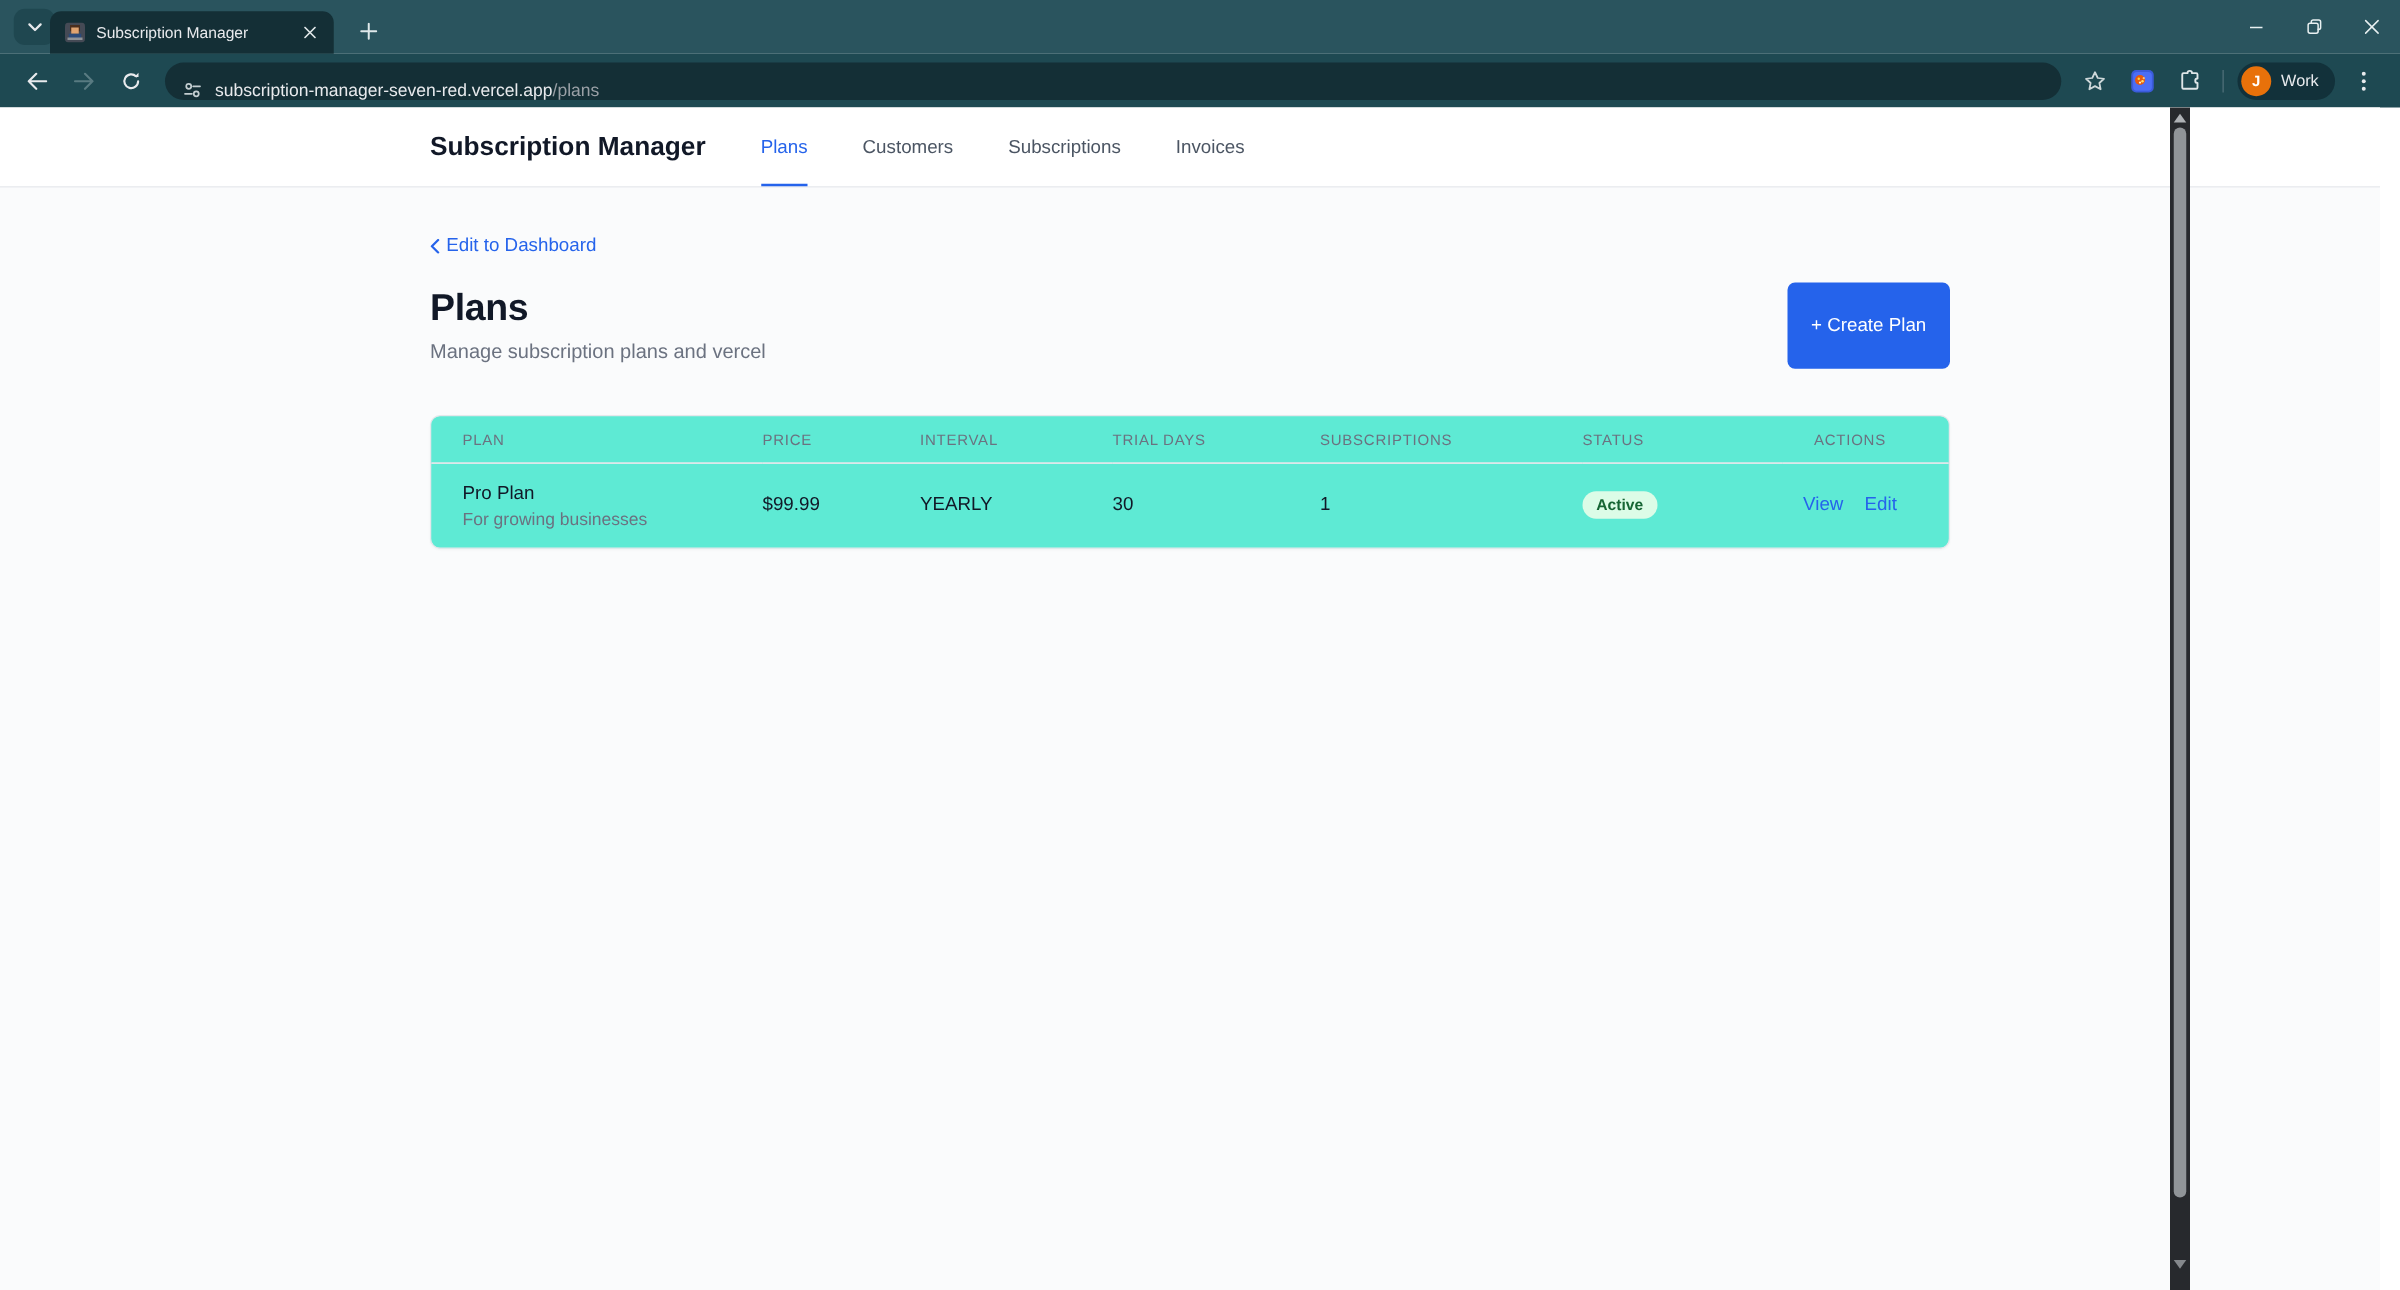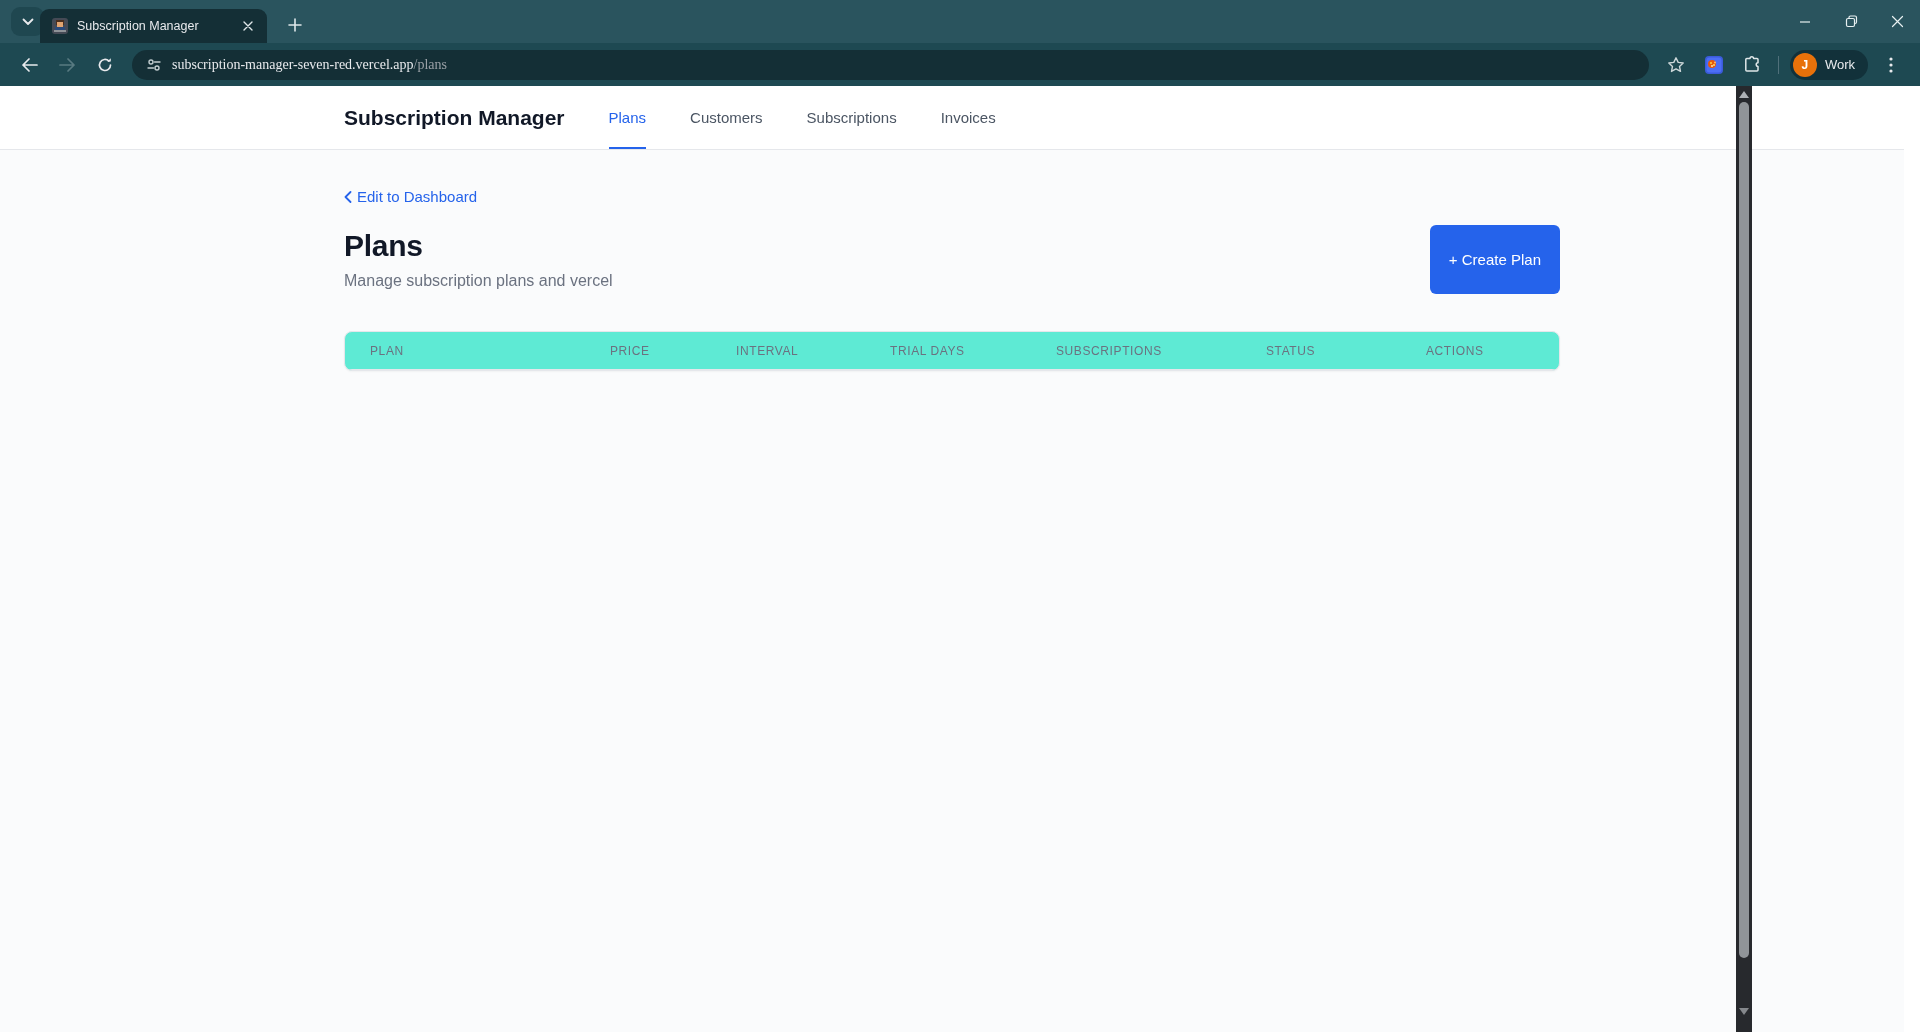--- a/index.html
+++ b/index.html
@@ -13,21 +13,21 @@
   .tab-title { flex:1; color:#e8eaed; font-size:12.5px; white-space:nowrap; overflow:hidden; margin-left:9px; }
   .tab-close { color:#dfe6e8; font-size:15px; width:18px; height:18px; border-radius:50%; display:flex; align-items:center; justify-content:center; cursor:pointer; }
   .newtab-btn { position:absolute; left:280px; top:10px; width:30px; height:30px; border-radius:8px; color:#dfe8ea; font-size:21px; font-weight:400; display:flex; align-items:center; justify-content:center; cursor:pointer; }
   .win-controls { position:absolute; right:0; top:0; height:43px; display:flex; align-items:center; }
   .win-btn { width:46px; height:43px; display:flex; align-items:center; justify-content:center; cursor:pointer; }
 
   
   .toolbar { position:absolute; top:43px; left:0; width:1920px; height:43px; background:#1e4952; display:flex; align-items:center; padding:0 10px; }
   .nav-btn { width:32px; height:32px; border-radius:50%; display:flex; align-items:center; justify-content:center; margin:0 3px; cursor:pointer; }
   .nav-btn.disabled { opacity:.45; }
-  .omnibox { flex:1; height:30px; margin:0 8px 0 8px; background:#142f36; border-radius:15px; display:flex; align-items:center; padding:0 14px;font-family:Liberation Serif, serif; }
+  .omnibox { flex:1; height:30px; margin:0 8px 0 8px; background:#142f36; border-radius:15px; display:flex; align-items:flex-end; padding:0 14px; }
   .omnibox-url { color:#e8eaed; font-size:14px; margin-left:10px; white-space:nowrap; }
   .omnibox-url .path { color:#9aa0a6; }
   .tb-icon { width:28px; height:28px; display:flex; align-items:center; justify-content:center; margin:0 5px; cursor:pointer; }
   .tb-sep { width:1px; height:18px; background:#50707a; margin:0 7px; }
   .profile-chip { height:30px; background:#12313a; border-radius:15px; display:flex; align-items:center; padding:0 13px 0 3px; margin:0 4px; cursor:pointer; }
   .avatar { width:24px; height:24px; border-radius:50%; background:#e8710a; color:#fff; font-size:12px; font-weight:700; display:flex; align-items:center; justify-content:center; }
   .profile-name { color:#e8eaed; font-size:13px; margin-left:8px; font-weight:500; }
 
   
   .page { position:absolute; top:86px; left:0; width:1904px; height:946px; background:#fafbfc; overflow:hidden; }
@@ -42,21 +42,21 @@
   .back-link { display:inline-flex; align-items:center; gap:5px; color:#2563eb; font-size:15px; cursor:pointer; text-decoration:none; }
   .title-row { display:flex; justify-content:space-between; align-items:center; margin-top:18px; }
   .page-title { font-size:30px; font-weight:700; color:#111827; letter-spacing:-.3px; }
   .page-subtitle { font-size:16px; color:#6b7280; margin-top:9px; }
   .create-btn { background:#2563eb; color:#ffffff; border:none; font-size:15px; font-family:inherit; padding:26px 19px; border-radius:6px; cursor:pointer; }
 
   .card { margin-top:37px; background:#5eead4; border:1px solid #e5e7eb; border-radius:8px; overflow:hidden; box-shadow:0 1px 2px rgba(0,0,0,.04); }
   table { width:100%; border-collapse:collapse; table-layout:fixed; }
   th { text-align:left; font-size:12px; font-weight:500; color:#6b7280; text-transform:uppercase; letter-spacing:.6px; padding:12px 0 11px 0; border-bottom:1px solid #e5e7eb; }
   th:first-child, td:first-child { padding-left:25px; }
-  th:last-child, td:last-child { text-align:left; padding-right:25px; }
+  th:last-child, td:last-child { text-align:center; padding-right:25px; }
   td { padding:15px 0; vertical-align:middle; }
   tr.data-row + tr.data-row td { border-top:1px solid #edeff2; }
   .plan-name { font-size:15px; color:#111827; }
   .plan-desc { font-size:14px; color:#6b7280; margin-top:4px; }
   .cell-text { font-size:15px; color:#111827; }
   .status-pill { display:inline-block; background:#dcfce7; color:#166534; font-size:12.5px; font-weight:700; padding:4px 11px; border-radius:999px; }
   .action-link { color:#2563eb; font-size:15px; text-decoration:none; cursor:pointer; }
   .action-link + .action-link { margin-left:17px; }
 
   
@@ -232,20 +232,34 @@
               <th>Plan</th>
               <th>Price</th>
               <th>Interval</th>
               <th>Trial Days</th>
               <th>Subscriptions</th>
               <th>Status</th>
               <th>Actions</th>
             </tr>
           </thead>
           <tbody>
+            <tr class="data-row">
+              <td>
+                <div class="plan-name">Pro Plan</div>
+                <div class="plan-desc">For growing businesses</div>
+              </td>
+              <td><span class="cell-text">$99.99</span></td>
+              <td><span class="cell-text">YEARLY</span></td>
+              <td><span class="cell-text">30</span></td>
+              <td><span class="cell-text">1</span></td>
+              <td><span class="status-pill">Active</span></td>
+              <td>
+                <a class="action-link">View</a><a class="action-link">Edit</a>
+              </td>
+            </tr>
           </tbody>
         </table>
       </div>
     </div>
   </div>
 
   <div class="scrollbar">
     <div class="sb-arrow-up"></div>
     <div class="sb-thumb"></div>
     <div class="sb-arrow-down"></div>

